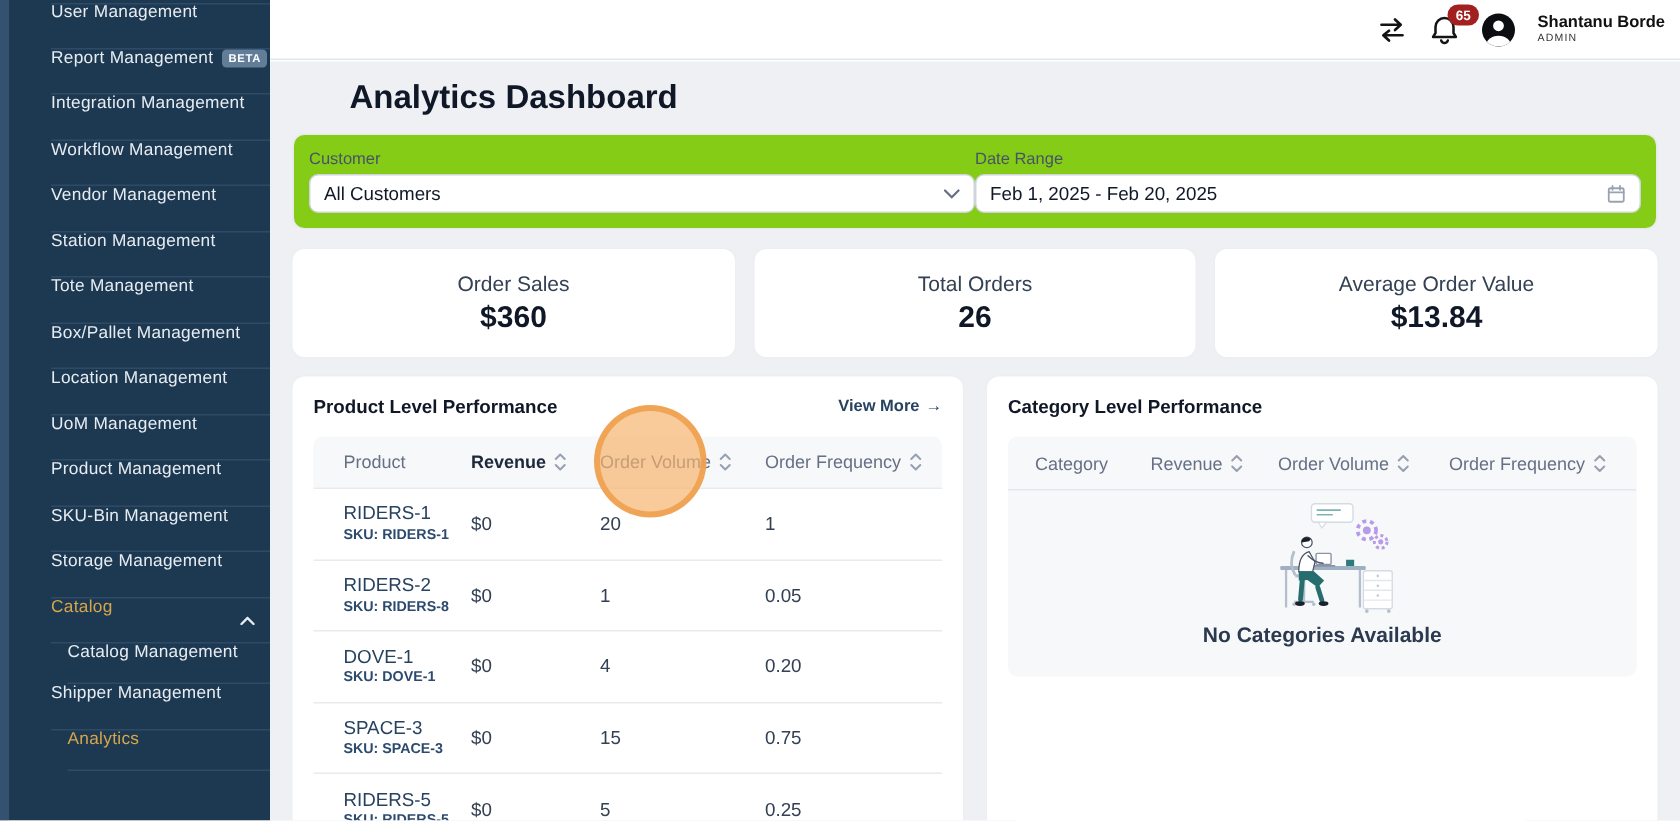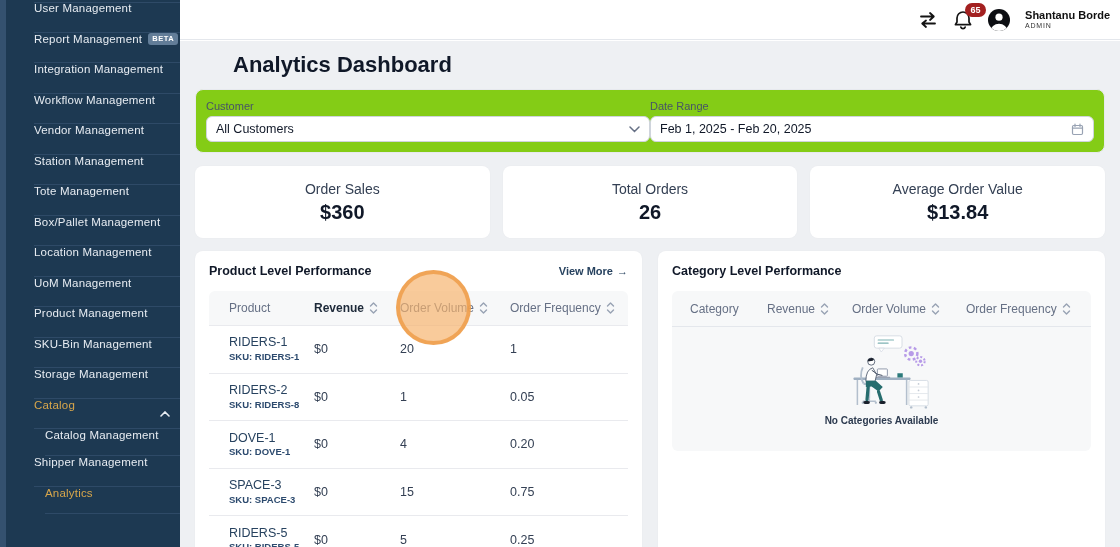--- a/index.html
+++ b/index.html
@@ -121,21 +121,21 @@
   .prod-sku  { font-size:9.5px; font-weight:600; color:#2c4a6e; line-height:1.3; }
 
   
   .c-box { margin-top:12px; background:#f7f8f9; border-radius:6px; height:160px; overflow:hidden; }
   .c-header {
     display:grid; grid-template-columns:77px 85px 114px 1fr; align-items:center;
     padding-left:18px; height:36px; font-size:12px; color:#667085;
     border-bottom:1px solid #e4e7ec;
   }
   .c-empty { display:flex; flex-direction:column; align-items:center; padding-top:6px; }
-  .empty-text { font-size:10px; font-weight:bold; color:#2c3a4f; margin-top:4px; }
+  .empty-text { font-size:14px; font-weight:bold; color:#2c3a4f; margin-top:4px; }
 
   
   .click-indicator {
     position:absolute; left:396px; top:270px; width:75px; height:75px;
     border-radius:50%; background:rgba(246,178,108,.68);
     border:4px solid rgba(238,158,74,.85); z-index:50; pointer-events:none;
   }
 
   svg { display:block; }
 </style>

